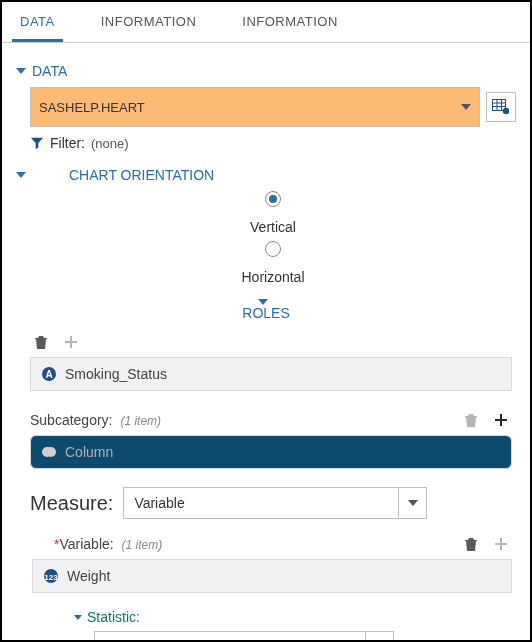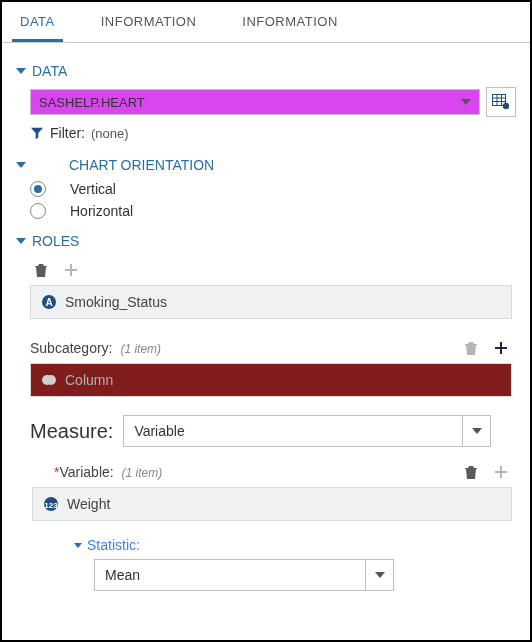--- a/index.html
+++ b/index.html
@@ -65,22 +65,22 @@
     margin: 4px 0;
     gap: 6px;
   }
   .indent-1 { margin-left: 14px; }
   .dropdown {
     flex: 1;
     display: flex;
     align-items: center;
     justify-content: space-between;
     border: 1px solid #bfbfbf;
-    background: #d946ef;
-    height: 26px;
+    background: #fdba74;
+    height: 40px;
     padding: 0 8px;
     cursor: pointer;
   }
   .dropdown .dd-caret {
     width: 0; height: 0;
     border-left: 5px solid transparent;
     border-right: 5px solid transparent;
     border-top: 6px solid #555;
   }
   .sq-btn {
@@ -99,24 +99,25 @@
   .filter-text {
     color: #333;
     font-size: 14px;
   }
   .filter-value {
     color: #555;
   }
   .radio-row {
     display: flex;
     align-items: center;
-    gap: 24px;
+    gap: 12px;
     margin: 6px 0 6px 14px;
     cursor: pointer;
     font-size: 14px;
+    flex-direction: column;
   }
   .radio {
     width: 16px; height: 16px;
     border: 1px solid #888;
     border-radius: 50%;
     display: flex;
     align-items: center;
     justify-content: center;
     background: #fff;
   }
@@ -164,52 +165,53 @@
     align-items: center;
     gap: 8px;
     margin: 2px 4px 2px 14px;
     background: #f0f1f2;
     border: 1px solid #d8d9db;
     padding: 8px 10px;
     font-size: 14px;
     color: #444;
   }
   .pill.placeholder {
-    background: #7f1d1d;
+    background: #0c4a6e;
     color: #b0b0b0;
+    border-radius: 6px;
   }
   .pill .var-icon {
     width: 16px; height: 16px;
     display: inline-block;
   }
   .measure-row {
     display: flex;
     align-items: center;
     gap: 10px;
     margin: 18px 4px 4px 14px;
   }
   .measure-label { font-size: 20px; color: #333; }
   .measure-dd {
     display: flex;
     align-items: center;
     border: 1px solid #bfbfbf;
     height: 32px;
     cursor: pointer;
-    width: 368px;
+    width: 304px;
   }
   .measure-dd .txt { flex: 1; padding: 0 10px; font-size: 14px; }
   .measure-dd .arrow {
     width: 28px; height: 32px;
     border-left: 1px solid #bfbfbf;
     display: flex; align-items: center; justify-content: center;
   }
   .stat-header {
     display: flex;
     align-items: center;
-    color: #3b82f6;
+    color: #0f766e;
     font-size: 14px;
     margin: 16px 0 6px 58px;
     cursor: pointer;
   }
   svg { display: block; }
 </style>
 </head>
 <body>
 
 <div class="tab-bar">
@@ -256,21 +258,21 @@
   </div>
   <div class="radio-row">
     <span class="radio checked"></span>
     <span>Vertical</span>
   </div>
   <div class="radio-row">
     <span class="radio"></span>
     <span>Horizontal</span>
   </div>
 
-  <div class="section-header" style="margin-top:14px;">
+  <div class="section-header" style="margin-top:14px;flex-direction:column;">
     <span class="caret"></span>
     <span>ROLES</span>
   </div>
 
   <div class="role-label-row">
     <div class="role-actions">
       <div class="icon-btn">
         <svg width="16" height="16" viewBox="0 0 16 16">
             <path d="M3 5h10l-1 10H4L3 5zm3-3h4l1 2H5l1-2zM2 4h12v1H2z" fill="currentColor"></path>
           </svg>

